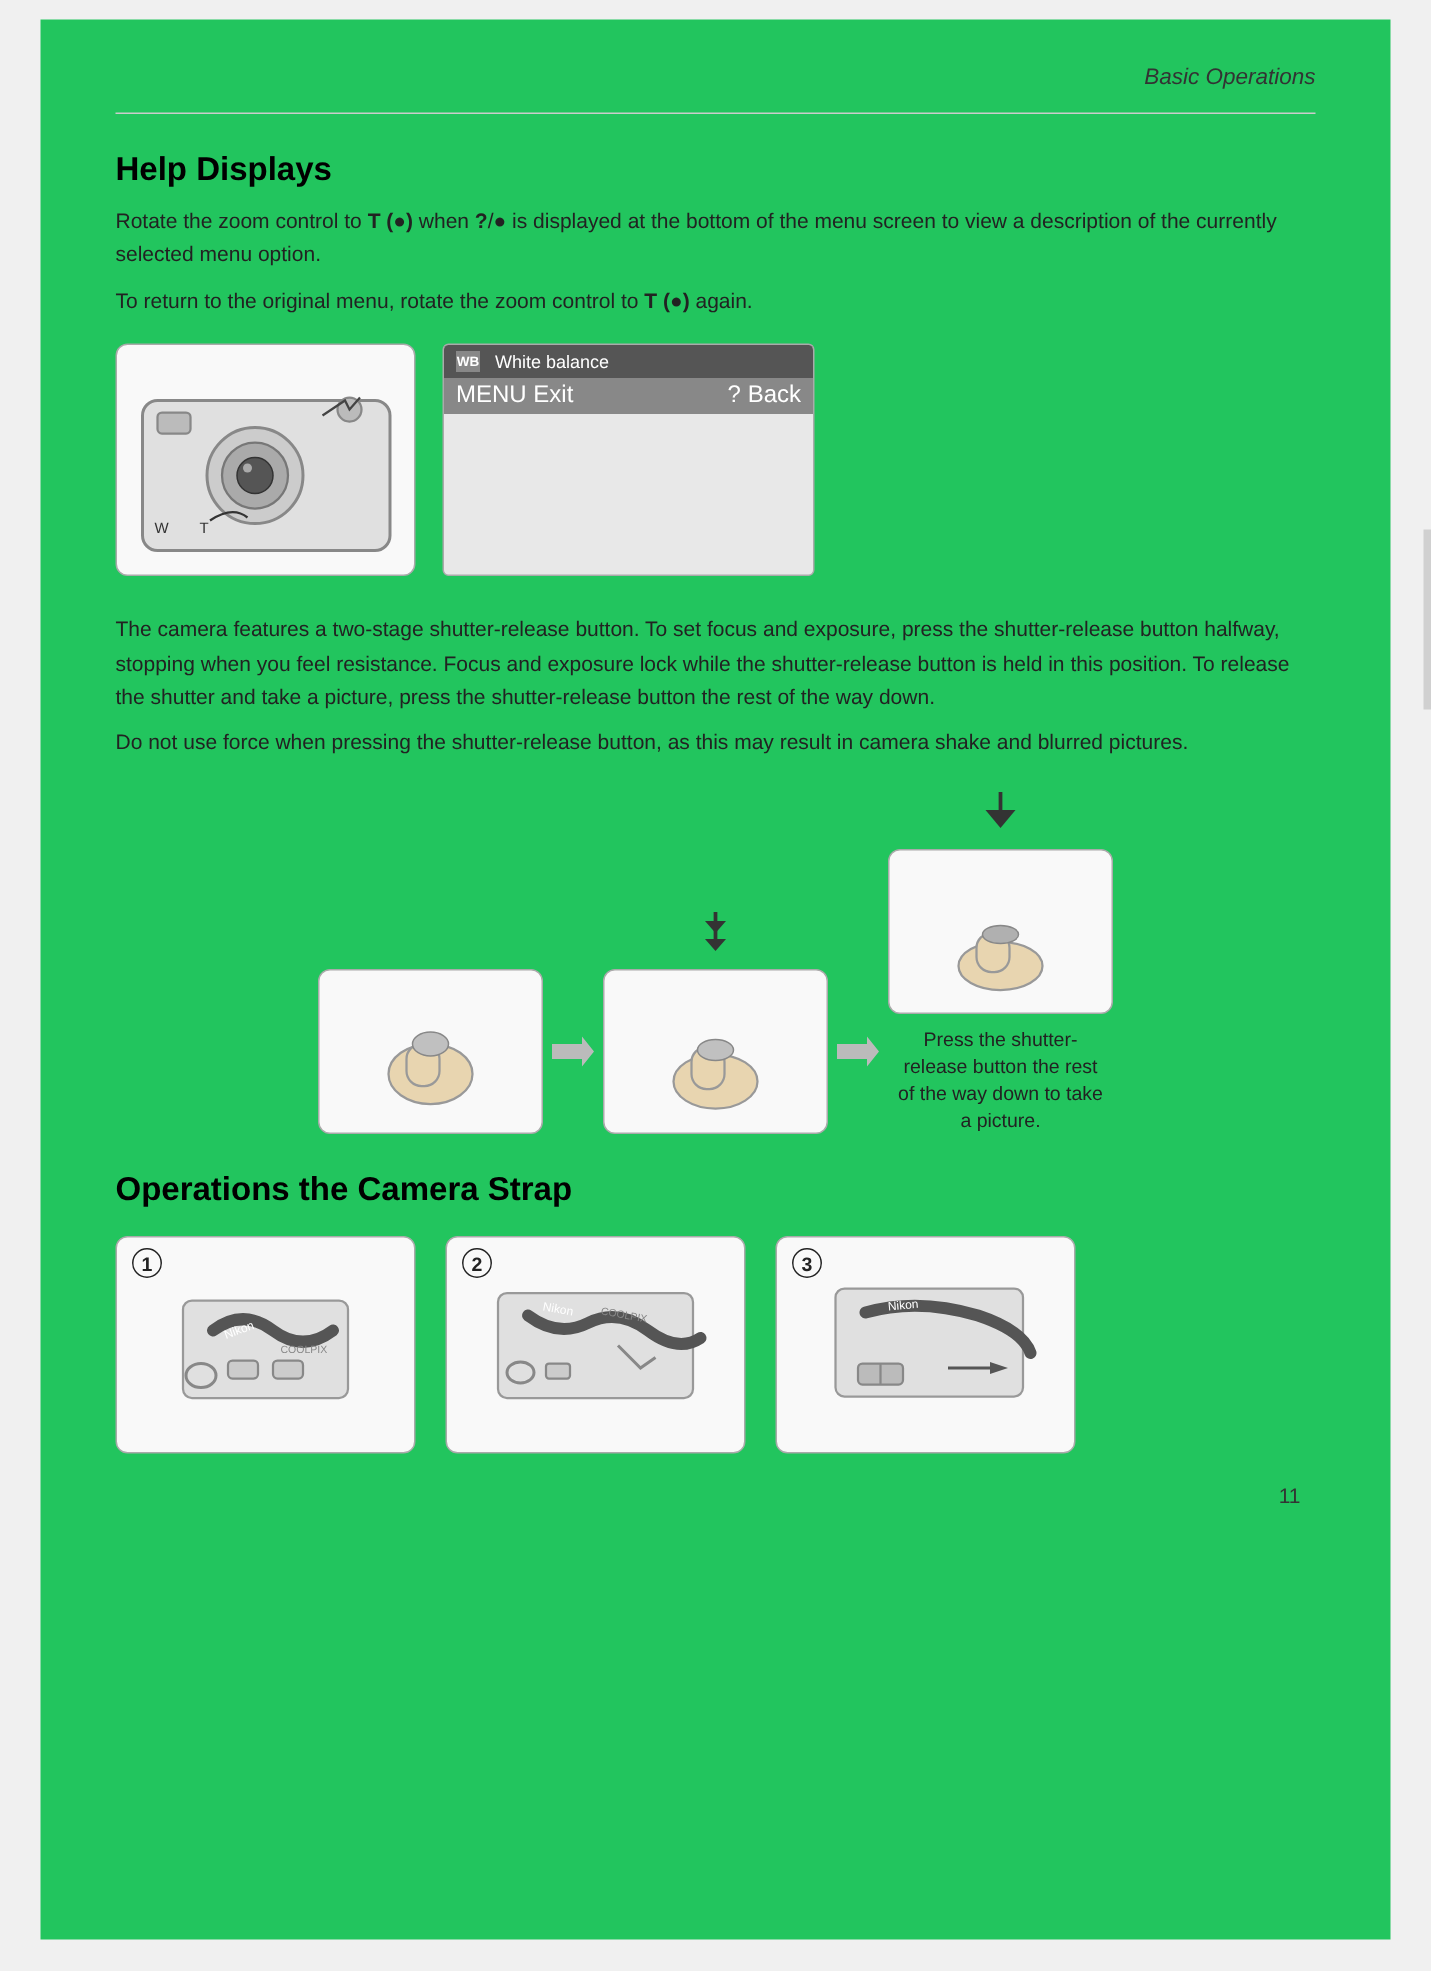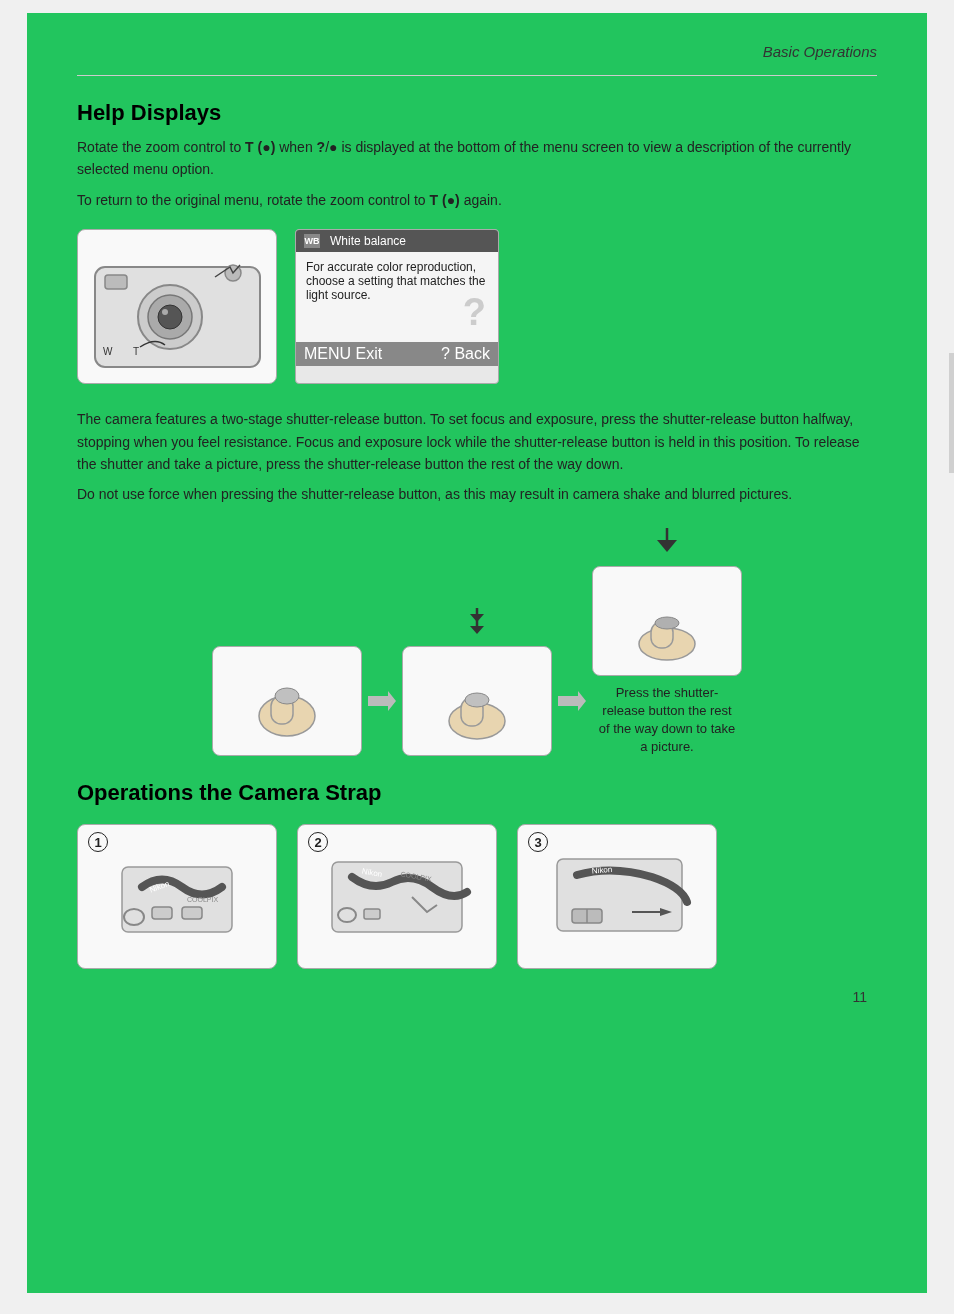--- a/index.html
+++ b/index.html
@@ -77,21 +77,21 @@
       align-items: center;
       justify-content: center;
       overflow: hidden;
     }
     .camera-svg {
       width: 185px;
       height: 140px;
     }
     
     .menu-screen-box {
-      width: 204px;
+      width: 248px;
       height: 155px;
       border: 1.5px solid #aaa;
       border-radius: 4px;
       background: #e8e8e8;
       overflow: hidden;
       font-size: 12px;
     }
     .menu-screen-header {
       background: #555;
       color: #fff;
@@ -269,24 +269,20 @@
 
           <path d="M130 40 L145 30 L148 36 L155 28" stroke="#444" stroke-width="1.5" fill="none"></path>
         </svg>
       </div>
 
       <div class="menu-screen-box">
         <div class="menu-screen-header">
           <span class="wb-icon">WB</span>
           <span>White balance</span>
         </div>
-        <div class="menu-screen-body">
-          <span>For accurate color reproduction, choose a setting that matches the light source.</span>
-          <span class="question-mark">?</span>
-        </div>
         <div class="menu-screen-footer">
           <span>MENU Exit</span>
           <span>? Back</span>
         </div>
       </div>
     </div>
   </div>
 
   <div style="margin-top:10px;">
     <p class="body-text">

